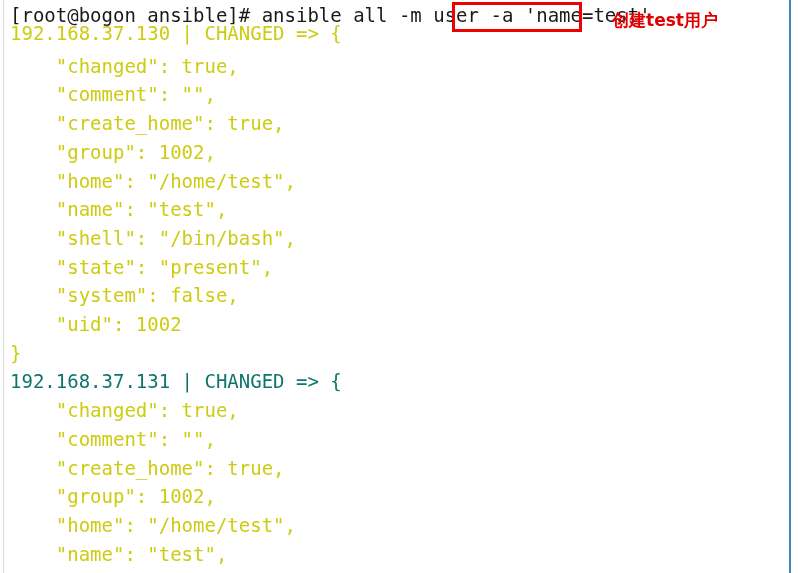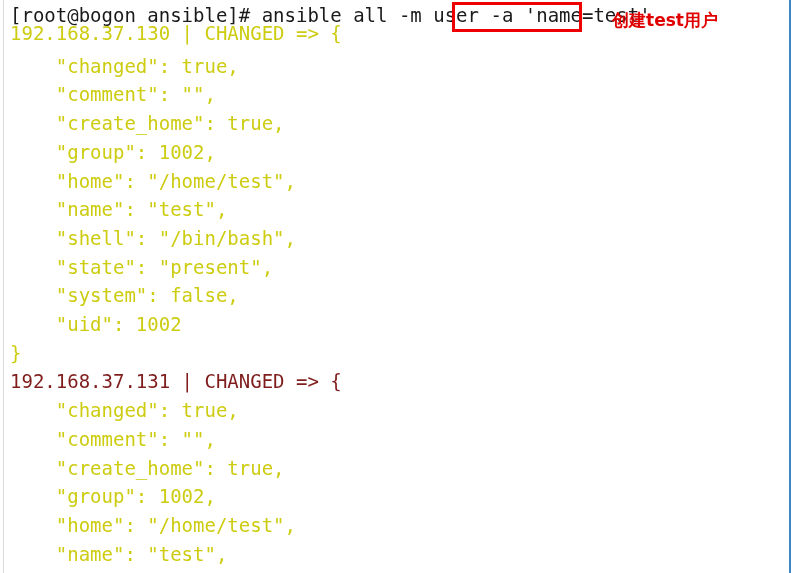--- a/index.html
+++ b/index.html
@@ -93,21 +93,21 @@
       <div class="term-line c-out" style="top: 83.4px; color: rgb(205, 204, 17);">    "comment": "",</div>
       <div class="term-line c-out" style="top: 112.1px; color: rgb(205, 204, 17);">    "create_home": true,</div>
       <div class="term-line c-out" style="top: 140.8px; color: rgb(205, 204, 17);">    "group": 1002,</div>
       <div class="term-line c-out" style="top: 169.5px; color: rgb(205, 204, 17);">    "home": "/home/test",</div>
       <div class="term-line c-out" style="top: 198.2px; color: rgb(205, 204, 17);">    "name": "test",</div>
       <div class="term-line c-out" style="top: 226.9px; color: rgb(205, 204, 17);">    "shell": "/bin/bash",</div>
       <div class="term-line c-out" style="top: 255.6px; color: rgb(205, 204, 17);">    "state": "present",</div>
       <div class="term-line c-out" style="top: 284.3px; color: rgb(205, 204, 17);">    "system": false,</div>
       <div class="term-line c-out" style="top: 313px; color: rgb(205, 204, 17);">    "uid": 1002</div>
       <div class="term-line c-out" style="top: 341.7px; color: rgb(205, 204, 17);">}</div>
-      <div class="term-line c-out" style="top: 370.4px; color: #7f1d1d;">192.168.37.131 | CHANGED =&gt; {</div>
+      <div class="term-line c-out" style="top: 370.4px; color: #0f766e;">192.168.37.131 | CHANGED =&gt; {</div>
       <div class="term-line c-out" style="top: 399.1px; color: rgb(205, 204, 17);">    "changed": true,</div>
       <div class="term-line c-out" style="top: 427.8px; color: rgb(205, 204, 17);">    "comment": "",</div>
       <div class="term-line c-out" style="top: 456.5px; color: rgb(205, 204, 17);">    "create_home": true,</div>
       <div class="term-line c-out" style="top: 485.2px; color: rgb(205, 204, 17);">    "group": 1002,</div>
       <div class="term-line c-out" style="top: 513.9px; color: rgb(205, 204, 17);">    "home": "/home/test",</div>
       <div class="term-line c-out" style="top: 542.6px; color: rgb(205, 204, 17);">    "name": "test",</div>
       <div class="term-line c-out" style="top: 571.3px; color: rgb(205, 204, 17);">    "shell": "/bin/bash",</div>
     </div>
 </div>
 

